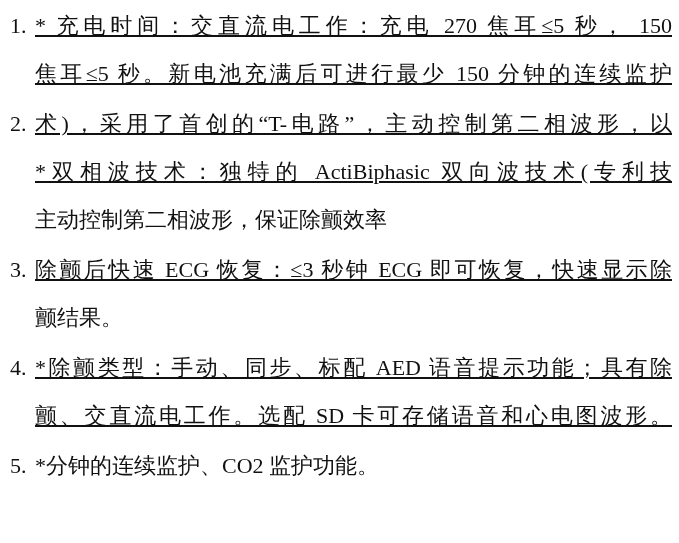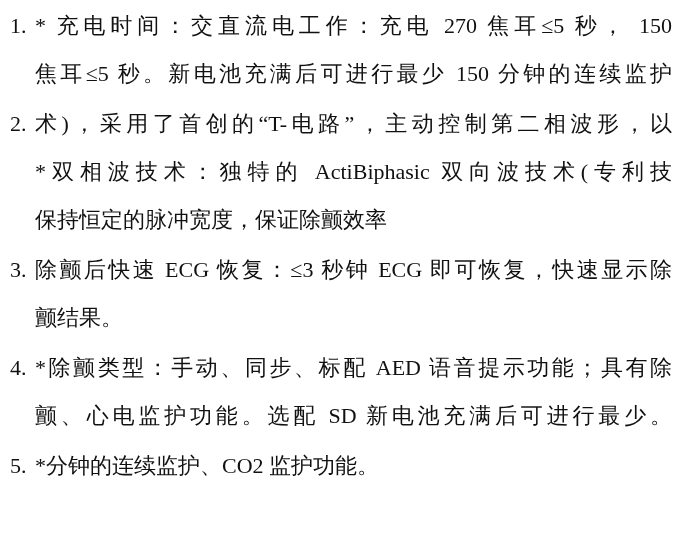--- a/index.html
+++ b/index.html
@@ -42,51 +42,52 @@
   .line {
     margin: 0;
     line-height: 48px;
     min-height: 48px;
     max-height: 48px;
     overflow: hidden;
     text-align: justify;
   }
   .line.j {
     text-align-last: justify;
+    text-decoration: underline;
   }
 </style>
 </head>
 <body>
 
 <div class="page">
   <ol class="spec-list">
 
     <li>
       <span class="num">1.</span>
       <p class="line j">* 充电时间：交直流电工作：充电 270 焦耳≤5 秒， 150</p>
       <p class="line j">焦耳≤5 秒。新电池充满后可进行最少 150 分钟的连续监护</p>
     </li>
 
     <li>
       <span class="num">2.</span>
       <p class="line j">术)，采用了首创的“T-电路”，主动控制第二相波形，以</p>
       <p class="line j">*双相波技术：独特的 ActiBiphasic 双向波技术(专利技</p>
-      <p class="line">保持恒定的脉冲宽度，保证除颤效率</p>
+      <p class="line">主动控制第二相波形，保证除颤效率</p>
     </li>
 
     <li>
       <span class="num">3.</span>
       <p class="line j">除颤后快速 ECG 恢复：≤3 秒钟 ECG 即可恢复，快速显示除</p>
       <p class="line">颤结果。</p>
     </li>
 
     <li>
       <span class="num">4.</span>
       <p class="line j">*除颤类型：手动、同步、标配 AED 语音提示功能；具有除</p>
-      <p class="line j">颤、心电监护功能。选配 SD 新电池充满后可进行最少。</p>
+      <p class="line j">颤、交直流电工作。选配 SD 卡可存储语音和心电图波形。</p>
     </li>
 
     <li>
       <span class="num">5.</span>
       <p class="line">*分钟的连续监护、CO2 监护功能。</p>
     </li>
 
   </ol>
 </div>
 

